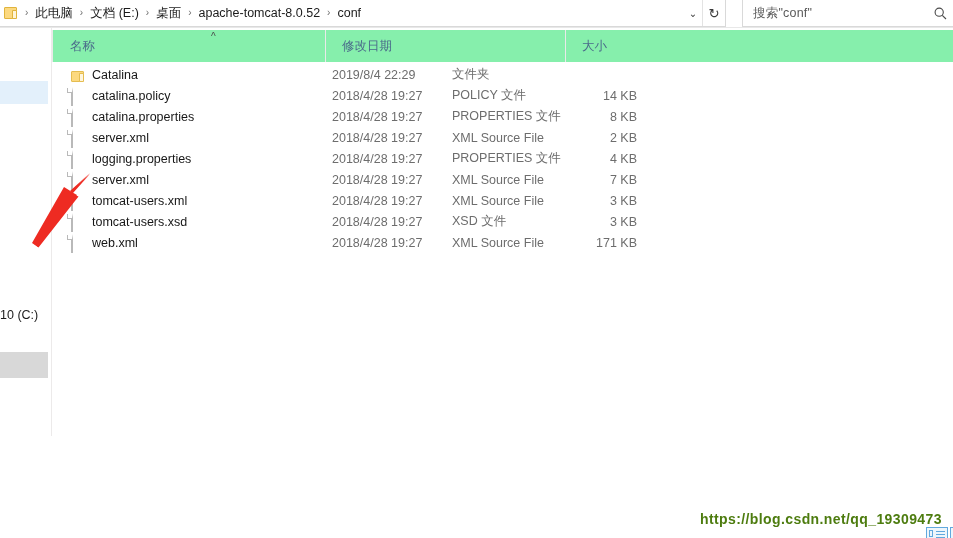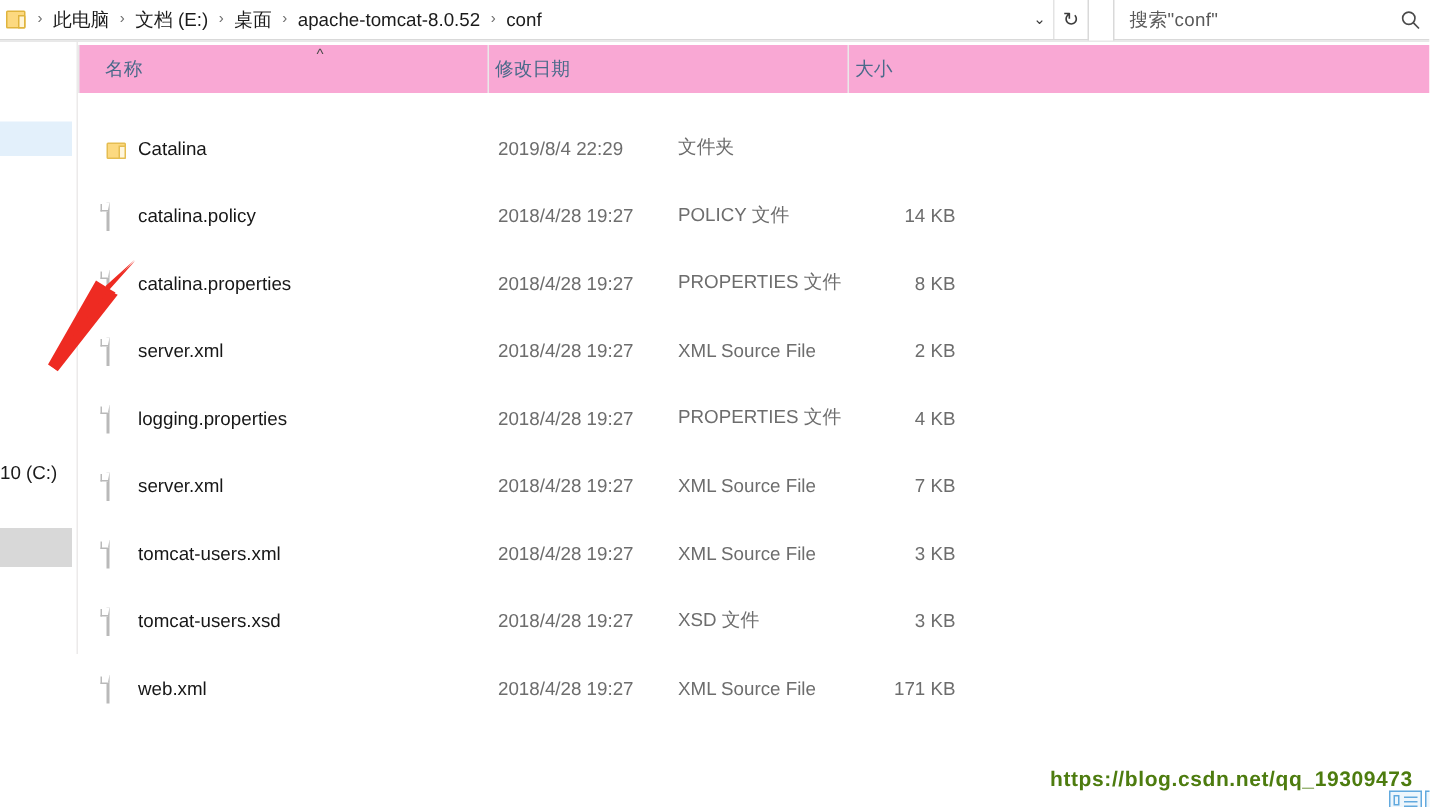--- a/index.html
+++ b/index.html
@@ -156,32 +156,32 @@
     left: 0; top: 324px;
     width: 48px; height: 26px;
     background: #d8d8d8;
   }
 
   
   .colheader {
     position: absolute;
     left: 52px; top: 30px;
     width: 901px; height: 32px;
-    background: #f9a8d4;
+    background: #86efac;
   }
   .col {
     position: absolute;
     top: 0; height: 32px;
     display: flex;
     align-items: center;
     font-size: 12.5px;
     color: #4a6a8a;
     box-sizing: border-box;
     border-left: 1px solid #e9e9e9;
-    padding-left: 4px;
+    padding-left: 16px;
   }
   .col.first { border-left: none; }
   .col-name  { left: 18px;  width: 255px; padding-left: 0; }
   .col-date  { left: 273px; width: 120px; }
   .col-type  { left: 393px; width: 120px; }
   .col-size  { left: 513px; width: 80px; }
   .col-end   { left: 593px; width: 1px; height: 32px; border-left: 1px solid #e9e9e9; }
   .sort-caret {
     position: absolute;
     left: 141px; top: 2px;
@@ -194,21 +194,20 @@
   .filelist {
     position: absolute;
     left: 52px; top: 64px;
     width: 901px;
   }
   .row {
     position: relative;
     height: 21px;
     display: flex;
     align-items: center;
-    margin-top: 24px;
   }
   .cell-icon {
     position: absolute;
     left: 19px; top: 3px;
     width: 15px; height: 16px;
   }
   
   .ico-folder { position: relative; width: 15px; height: 13px; top: 4px; }
   .ico-folder::before {
     content: "";

